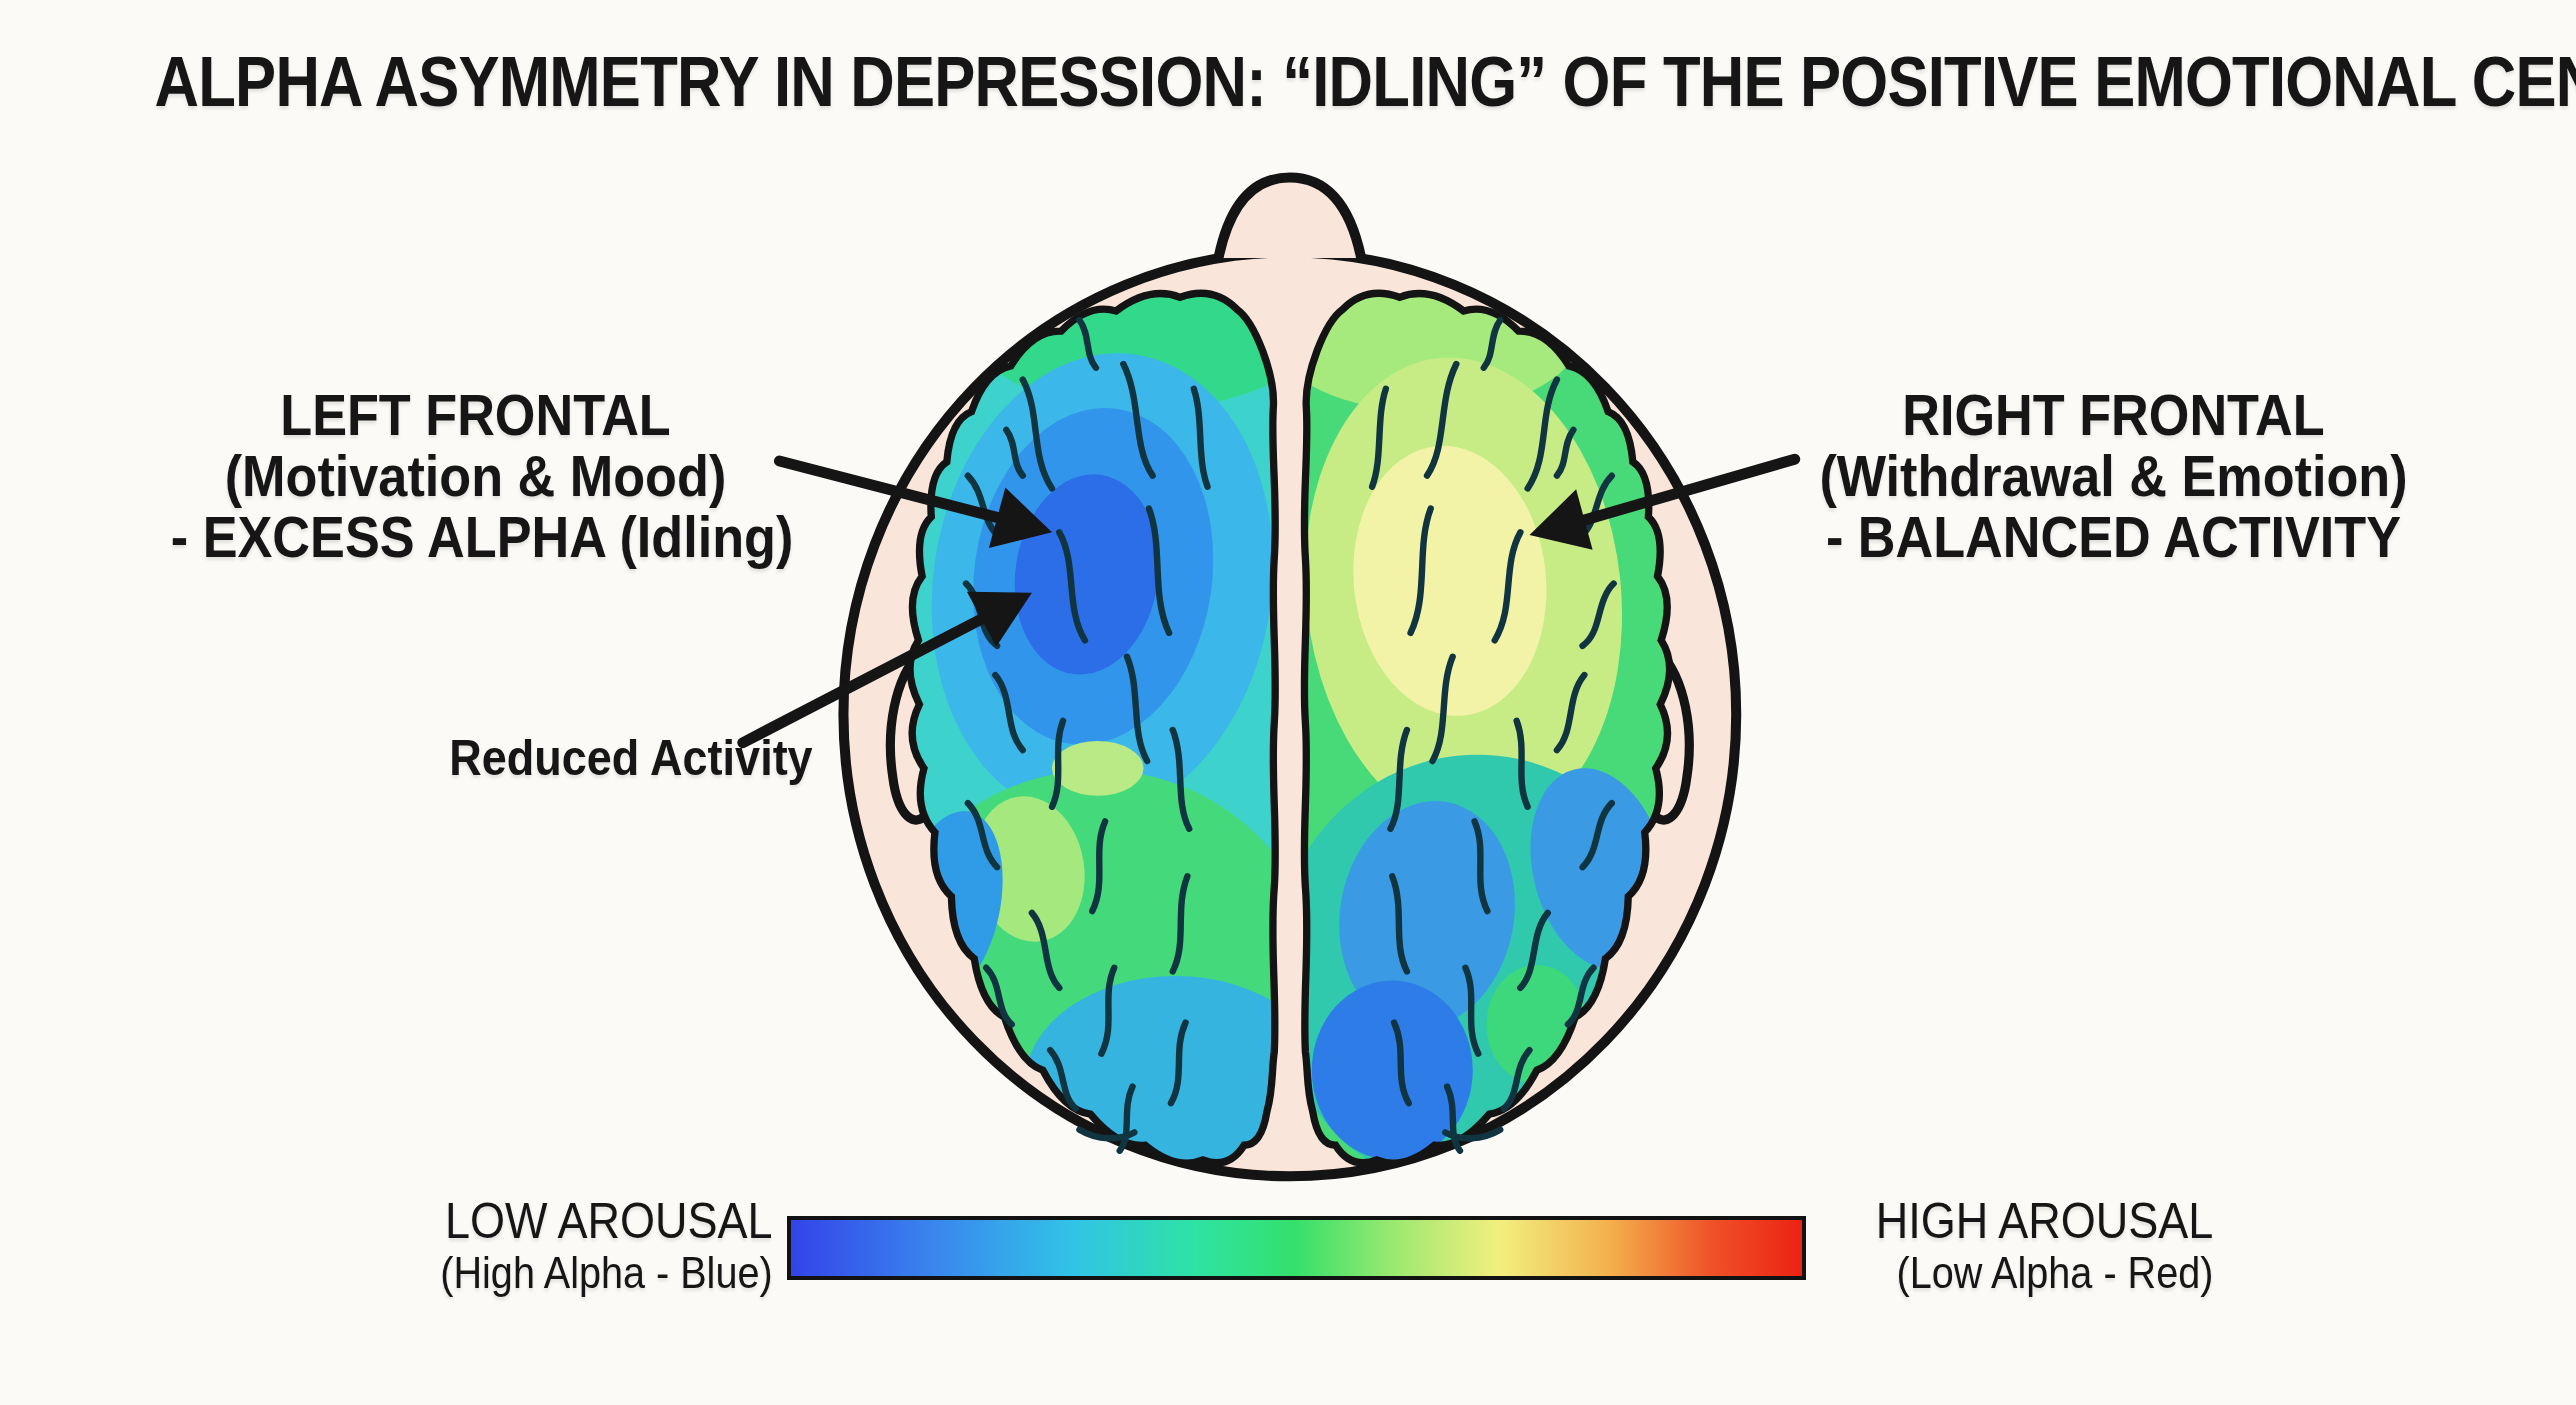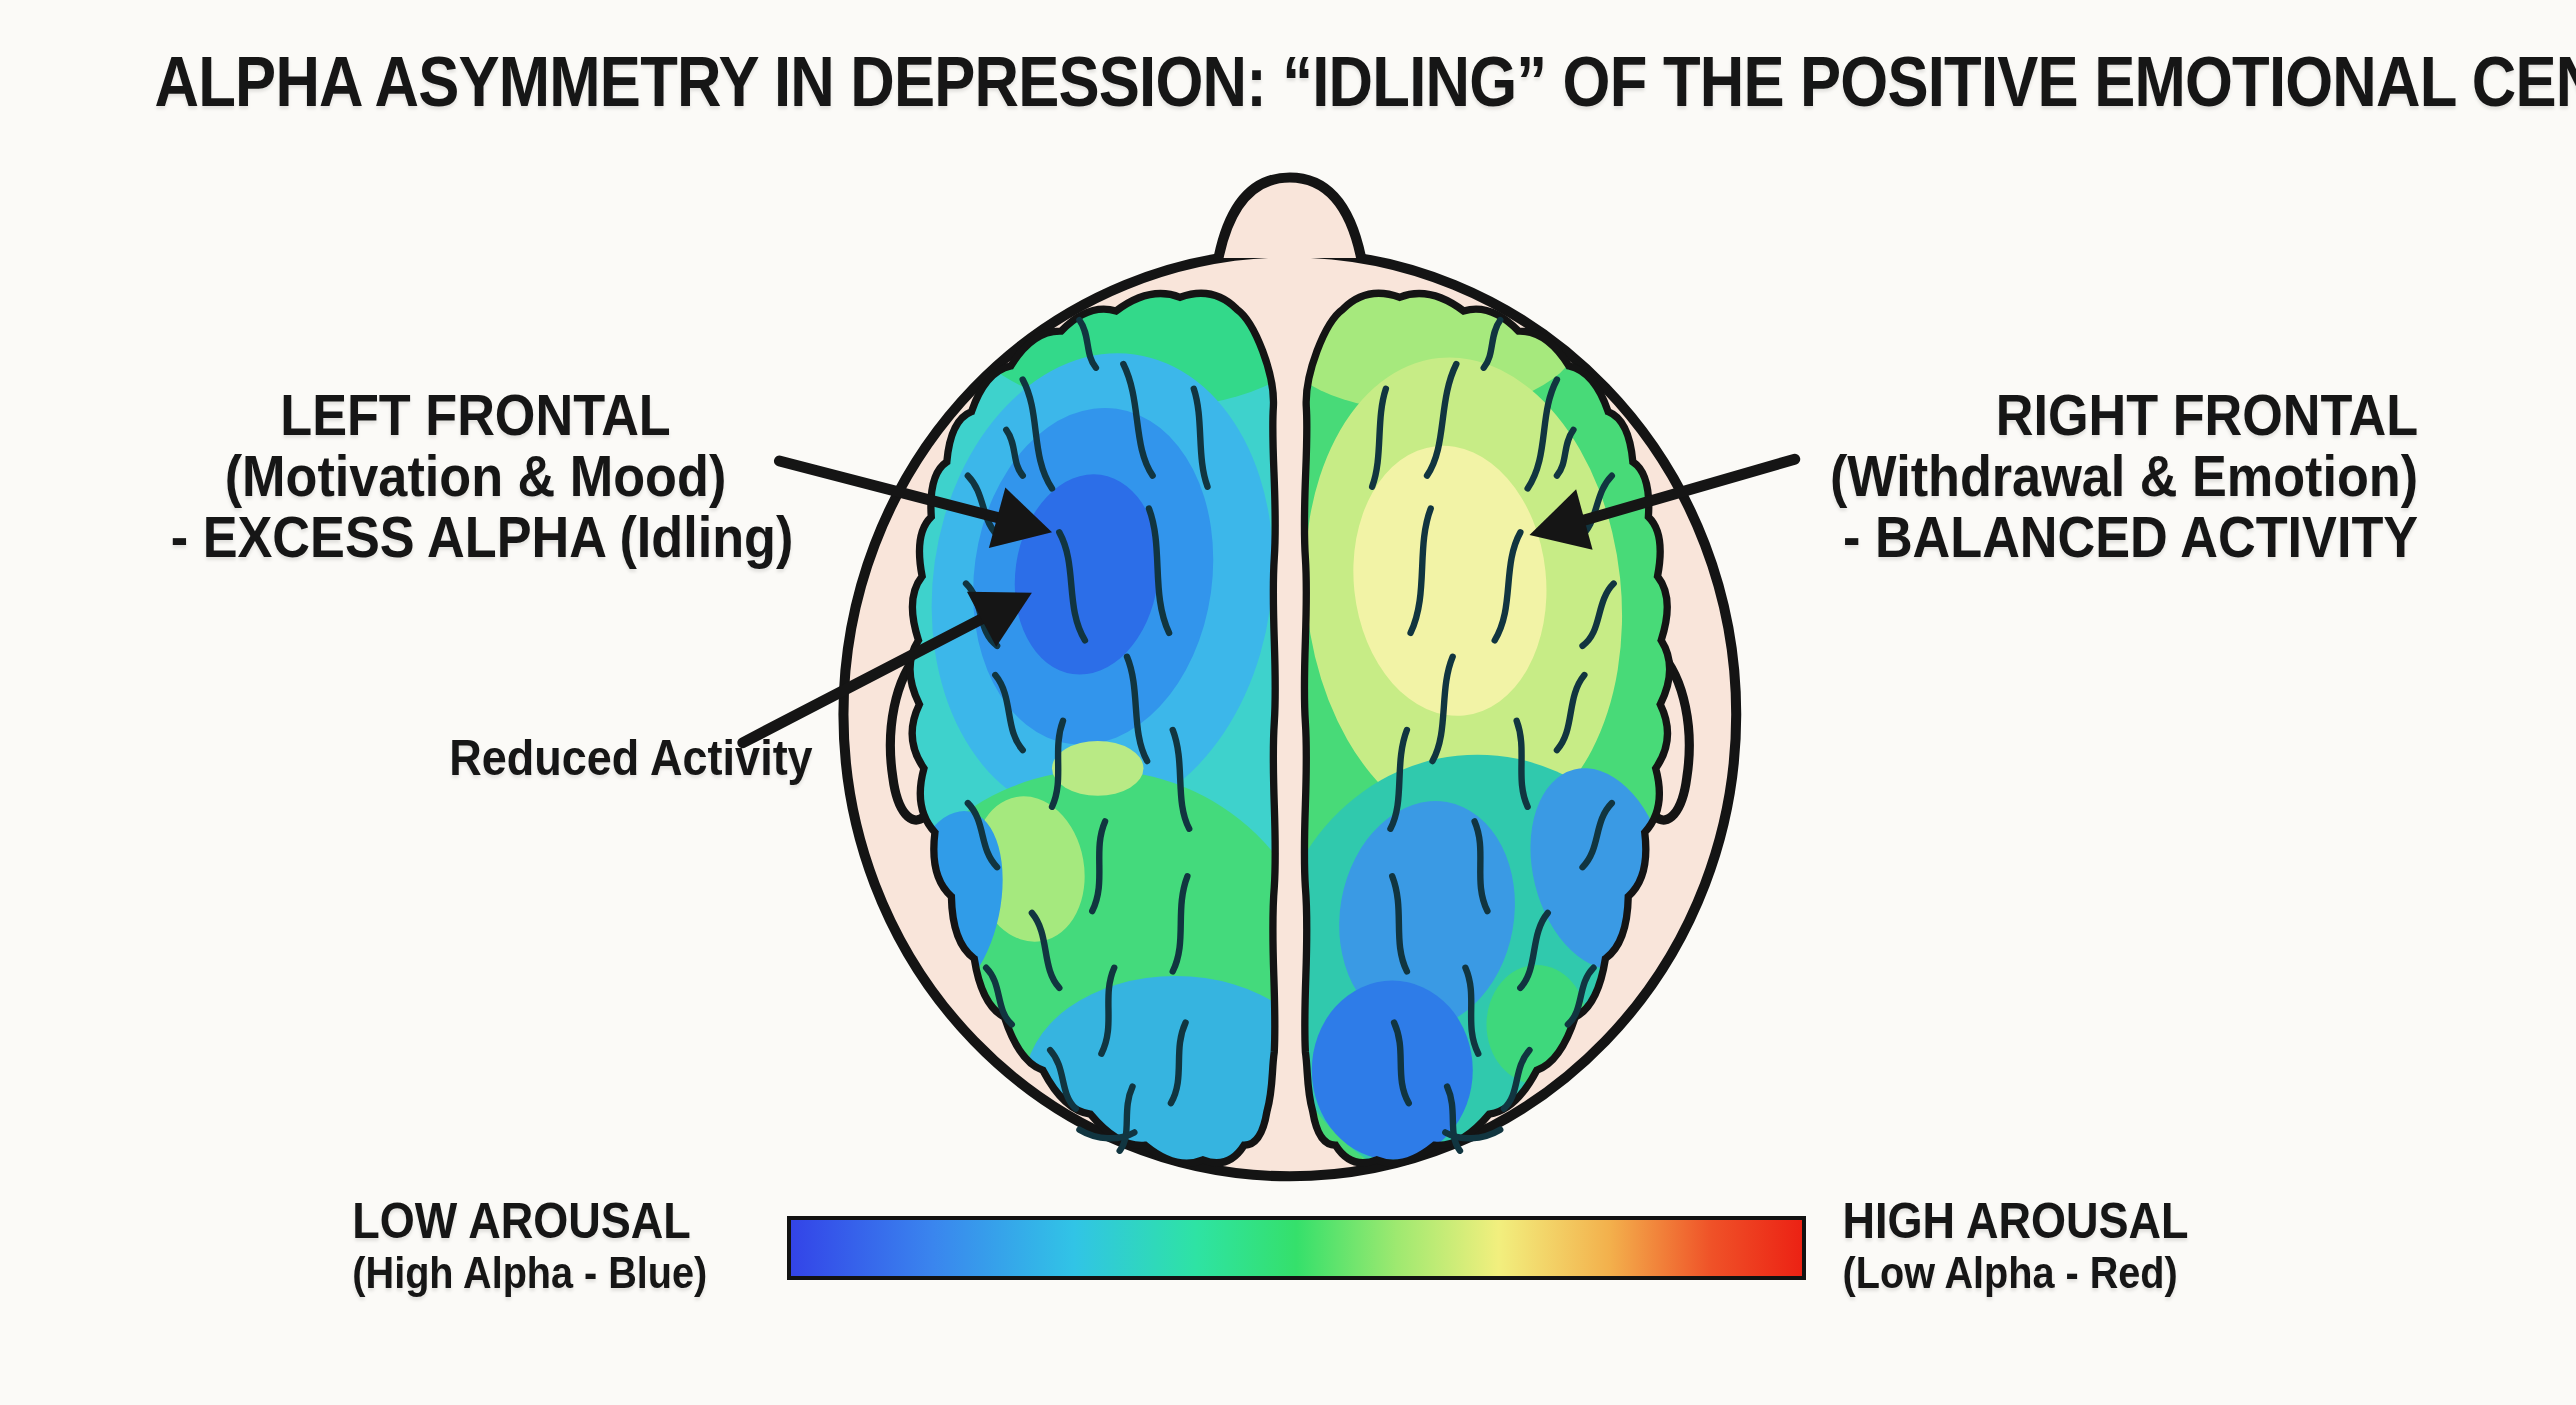--- a/index.html
+++ b/index.html
@@ -18,29 +18,29 @@
     letter-spacing:-0.9px;white-space:nowrap;
     text-shadow:0 2.7px 3.7px rgba(0,0,0,0.10);
   }
   #title .condense{transform:scaleX(0.88);}
   .annotation{
     position:absolute;text-align:center;font-weight:bold;
     font-size:58px;line-height:61px;white-space:nowrap;
     text-shadow:0 2.7px 3.7px rgba(0,0,0,0.10);
   }
   #left-label{left:137px;top:384px;width:677px;}
-  #right-label{left:1775px;top:384px;width:677px;text-align:right;}
+  #right-label{left:1775px;top:384px;width:677px;}
   #reduced-label{left:274px;top:728px;width:567px;font-size:50px;text-align:right;}
   #brain-svg{position:absolute;left:0;top:0;}
   #colorbar{
     position:absolute;left:787px;top:1216px;width:1019px;height:64px;
     border:4.6px solid #121212;box-sizing:border-box;
   }
   .cbar-label{
-    position:absolute;text-align:left;font-weight:bold;white-space:nowrap;
+    position:absolute;text-align:right;font-weight:normal;white-space:nowrap;
     text-shadow:0 2.7px 3.7px rgba(0,0,0,0.10);
   }
   .cbar-title{font-size:50px;line-height:53px;}
   .cbar-sub{font-size:44px;line-height:50px;}
   #low-arousal{left:329px;top:1195px;width:467px;}
   #high-arousal{left:1822px;top:1195px;width:412px;}
   #caption{
     position:absolute;left:0;top:1326px;width:2576px;text-align:center;
     font-size:50px;font-weight:bold;white-space:nowrap;
     text-shadow:0 2.7px 3.7px rgba(0,0,0,0.10);

